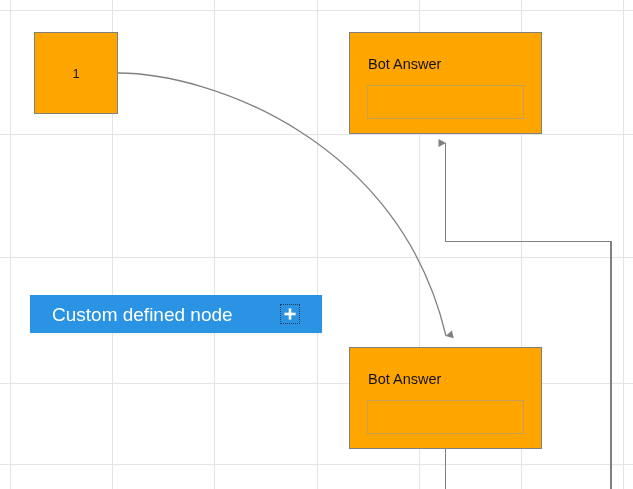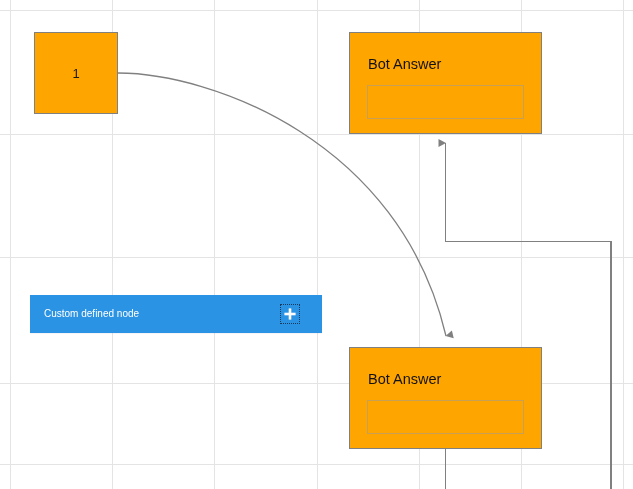--- a/index.html
+++ b/index.html
@@ -80,23 +80,23 @@
   
   .node-custom {
     background: #2B93E3;
     display: flex;
     align-items: center;
     justify-content: flex-start;
     box-shadow: 0 1px 0 rgba(0,0,0,0.04);
   }
   .node-custom .custom-label {
     color: #ffffff;
-    font-size: 10px;
+    font-size: 19px;
     line-height: 1;
-    margin-left: 14px;
+    margin-left: 22px;
     white-space: nowrap;
     font-family: "Liberation Sans", sans-serif;
   }
   .node-custom .add-btn {
     position: absolute;
     right: 22px;
     top: 50%;
     transform: translateY(-50%);
     width: 20px;
     height: 20px;

